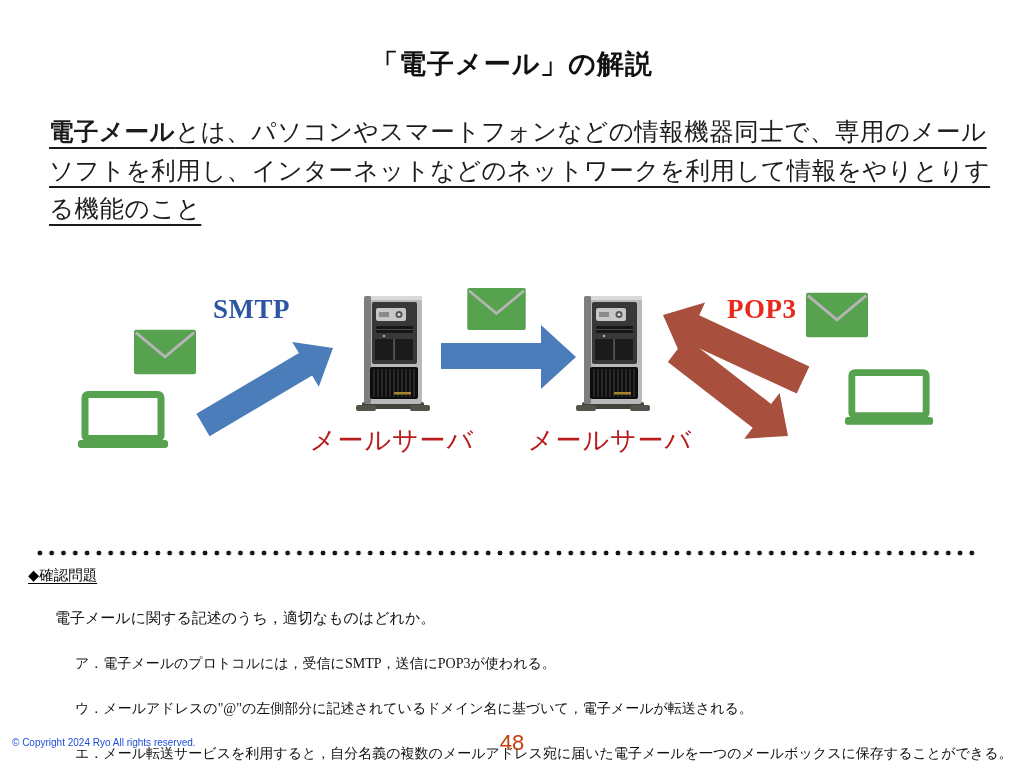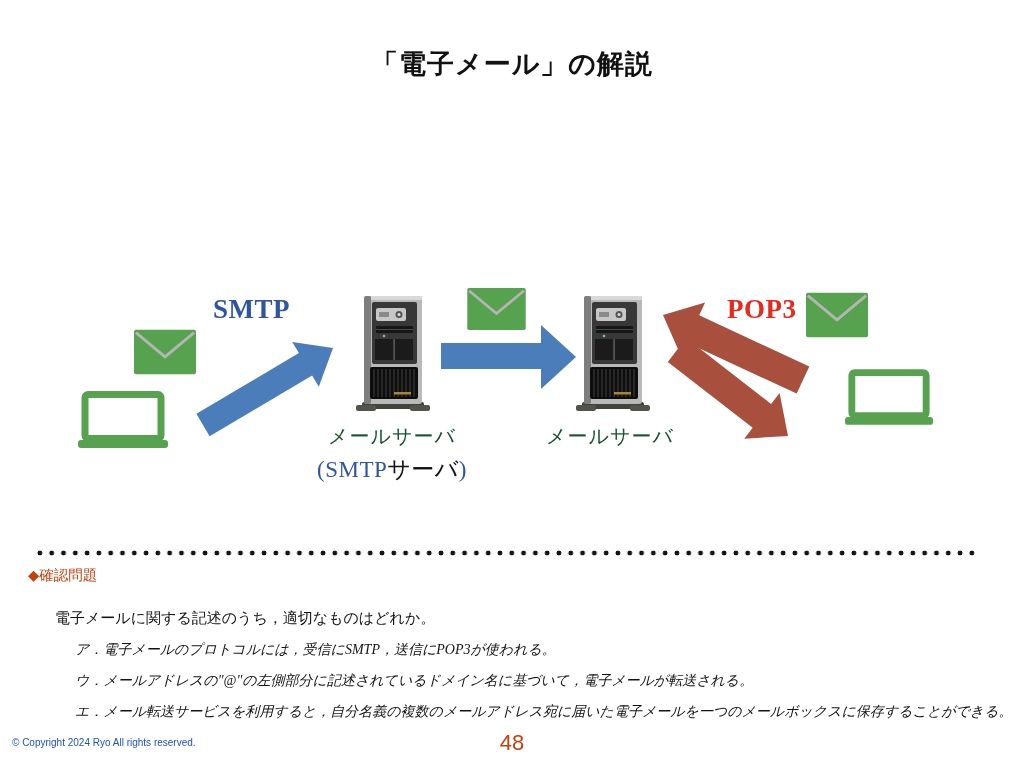--- a/index.html
+++ b/index.html
@@ -19,59 +19,64 @@
     font-size:24.5px;line-height:38.5px;color:#1c1c1c;
     text-decoration:underline;text-decoration-thickness:1.5px;text-underline-offset:7px;
     letter-spacing:0.5px;white-space:nowrap;
   }
   .intro-line b{font-weight:700;}
   
   .abs{position:absolute;}
   .flow-label{font-family:"Liberation Serif","DejaVu Serif",serif;font-weight:700;font-size:27px;letter-spacing:0.5px;}
   .flow-smtp{color:var(--smtp_text);}
   .flow-pop3{color:var(--pop3_text);}
-  .server-label{width:170px;text-align:center;font-size:20px;letter-spacing:1px;color:#14532d;}
+  .server-label{width:170px;text-align:center;font-size:26px;letter-spacing:1px;color:#b91c1c;}
   .server-sub{width:190px;text-align:center;font-size:23px;letter-spacing:0.5px;}
   .server-sub .paren{color:var(--paren_blue);font-family:"Liberation Serif","DejaVu Serif",serif;}
   .server-sub .proto{font-family:"Liberation Serif","DejaVu Serif",serif;}
   .server-sub .proto-0{color:var(--smtp_text);}
   .server-sub .proto-1{color:var(--pop3_text);}
   .server-sub .suffix{color:#111;}
   
   .dotted-sep{
     position:absolute;top:550px;left:34px;width:944px;height:6px;
     background-image:radial-gradient(circle,#141414 2.1px,transparent 2.7px);
     background-size:11.8px 6px;background-position:0 50%;background-repeat:repeat-x;
   }
   
   .quiz{position:absolute;top:566px;left:28px;width:975px;}
   .quiz-heading{
-    font-size:14.5px;color:#c2410c;display:inline-block;
-    text-underline-offset:3px;
+    font-size:14.5px;color:#000000;display:inline-block;
+    text-decoration:underline;text-underline-offset:3px;
   }
   .quiz-question{
     margin:24px 0 0 27px;font-family:"Liberation Serif","DejaVu Serif",serif;
     font-size:15px;color:#111;white-space:nowrap;
   }
   .quiz-option{
-    margin:13px 0 0 47px;font-family:"Liberation Serif","DejaVu Serif",serif;
-    font-size:14px;color:#111;white-space:nowrap;font-style:italic;
+    margin:27px 0 0 47px;font-family:"Liberation Serif","DejaVu Serif",serif;
+    font-size:14px;color:#111;white-space:nowrap;
   }
   
   .footer-copyright{position:absolute;left:12px;top:737px;font-size:10px;color:#1d4ed8;}
   .footer-page{position:absolute;left:0;top:730px;width:1024px;text-align:center;font-size:22px;color:#c2410c;}
   .footer-source{position:absolute;right:14px;top:739px;font-size:12.5px;color:#111;}
 </style>
 </head>
 <body>
 
 <div class="slide">
 
   <div class="title">「電子メール」の解説</div>
 
+  <div class="intro">
+    <div class="intro-line"><b>電子メール</b><span>とは、パソコンやスマートフォンなどの情報機器同士で、専用のメール</span></div>
+    <div class="intro-line"><span>ソフトを利用し、インターネットなどのネットワークを利用して情報をやりとりす</span></div>
+    <div class="intro-line"><span>る機能のこと</span></div>
+  </div>
 
   <svg aria-hidden="true" width="0" height="0" style="position:absolute">
     <defs>
       <g id="server-tower">
         <rect x="6" y="106" width="62" height="7" rx="2" fill="#43433c"></rect>
         <rect x="0" y="109" width="20" height="6" rx="2" fill="#53534b"></rect>
         <rect x="54" y="109" width="20" height="6" rx="2" fill="#53534b"></rect>
         <rect x="8" y="0" width="58" height="108" rx="3" fill="#b9b9b9"></rect>
         <rect x="8" y="0" width="7" height="108" rx="2" fill="#7e7e7e"></rect>
         <rect x="15" y="0" width="51" height="4" fill="#d9d9d9"></rect>
@@ -124,23 +129,20 @@
   <div class="abs flow-label flow-smtp" style="left:213px;top:294px">SMTP</div>
 
   <svg class="abs" style="left:195px;top:330px" width="150" height="108" viewBox="0 0 150 108">
     <polygon style="fill:var(--blue_arrow)" points="14.6,106.2 117.1,45.5 123.8,56.7 138,18 97.2,11.9 103.9,23.1 1.4,83.8"></polygon>
   </svg>
 
   <svg class="abs" style="left:356px;top:296px" width="74" height="118" viewBox="0 0 74 118">
       <use href="#server-tower"></use>
     </svg>
   <div class="abs server-label" style="left:307px;top:423px">メールサーバ</div>
-  <div class="abs server-sub" style="left:297px;top:454px">
-    <span class="paren">(</span><span class="proto proto-0">SMTP</span><span class="suffix">サーバ</span><span class="paren">)</span>
-  </div>
 
   <svg class="abs" style="left:464px;top:288px" width="65" height="42" viewBox="0 0 64 46">
       <use href="#envelope"></use>
     </svg>
 
   <svg class="abs" style="left:441px;top:323px" width="137" height="68" viewBox="0 0 137 68">
     <polygon style="fill:var(--blue_arrow)" points="0,20 100,20 100,2 135,34 100,66 100,46 0,46"></polygon>
   </svg>
 
   <svg class="abs" style="left:576px;top:296px" width="74" height="118" viewBox="0 0 74 118">

